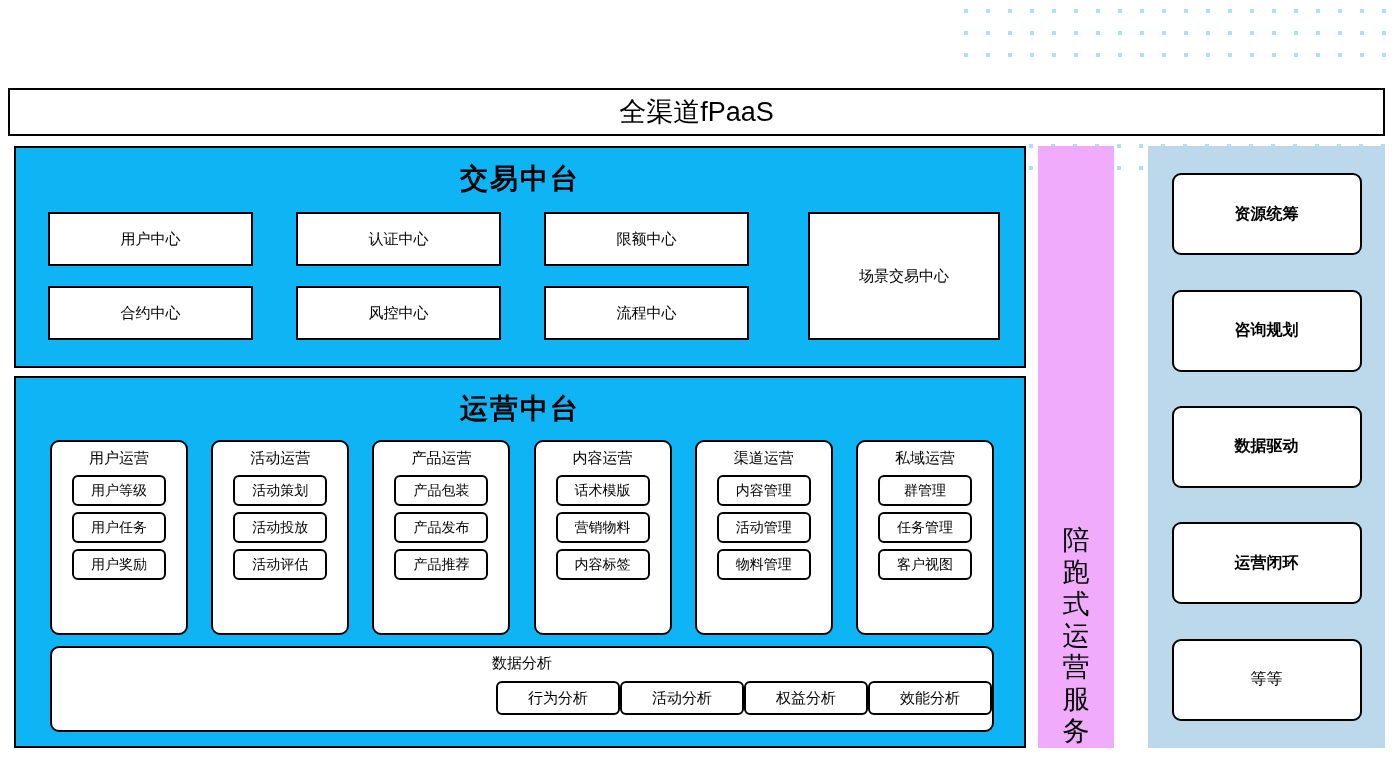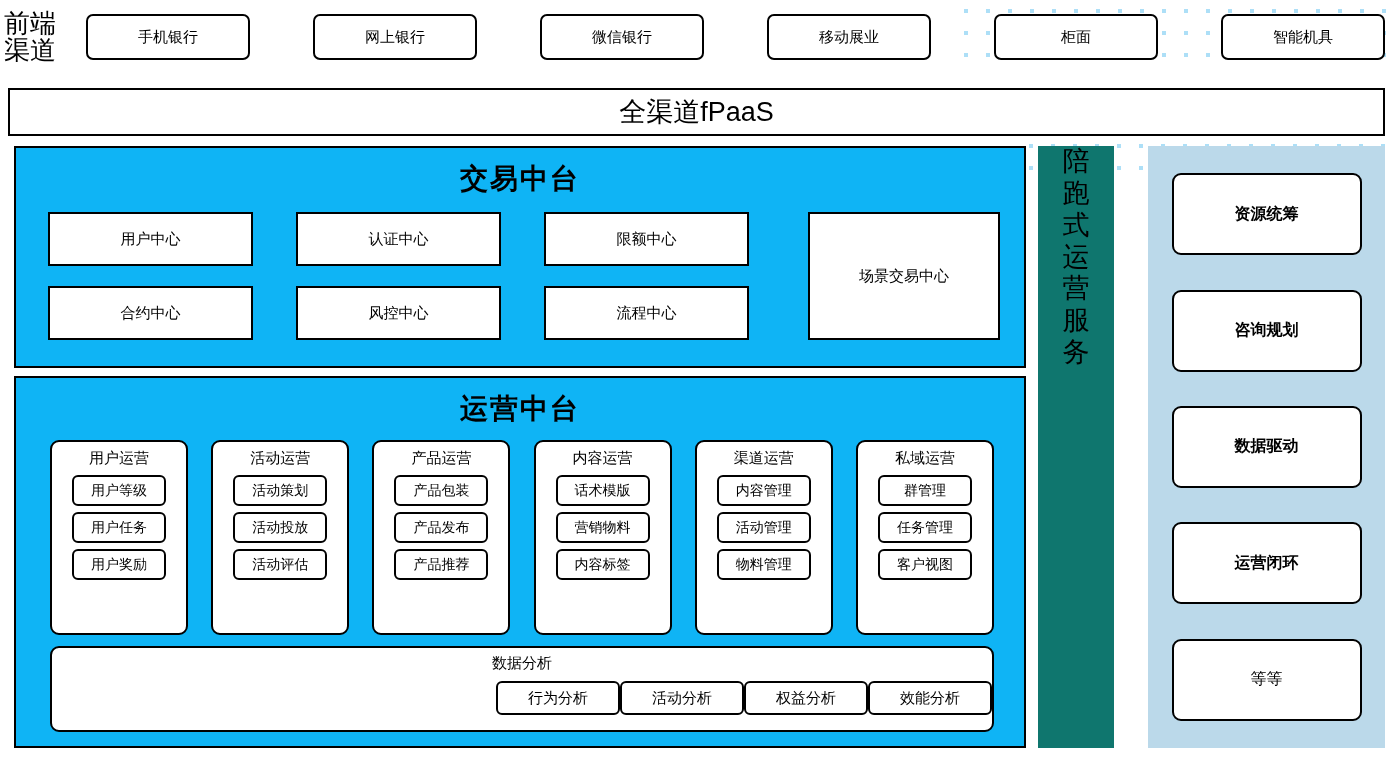--- a/index.html
+++ b/index.html
@@ -215,23 +215,23 @@
     align-items: center;
     justify-content: center;
     font-size: 15px;
   }
 
   
   #col-service {
     position: absolute;
     left: 1030px; top: 0;
     width: 76px; height: 602px;
-    background: #0f766e;
-    display: flex;
-    align-items: flex-start;
+    background: #f0abfc;
+    display: flex;
+    align-items: flex-end;
     justify-content: center;
   }
   #service-text {
     font-size: 27px;
     line-height: 1.18;
     text-align: center;
     writing-mode: horizontal-tb;
     width: 34px;
     word-break: break-all;
   }
@@ -265,34 +265,20 @@
   .right-card.plain { font-weight: normal; }
 </style>
 </head>
 <body>
 
 <div id="canvas">
 
   <div class="dots" id="dots-top"></div>
   <div class="dots" id="dots-mid"></div>
 
-  <div id="channel-row">
-    <div id="channel-label">
-      <div>前端</div>
-      <div>渠道</div>
-    </div>
-    <div id="channel-boxes">
-      <div class="chan-box">手机银行</div>
-      <div class="chan-box">网上银行</div>
-      <div class="chan-box">微信银行</div>
-      <div class="chan-box">移动展业</div>
-      <div class="chan-box">柜面</div>
-      <div class="chan-box">智能机具</div>
-    </div>
-  </div>
 
   <div id="fpaas">全渠道fPaaS</div>
 
   <div id="main">
 
     <div id="col-center">
 
       <div class="platform" id="trade-platform">
         <div class="platform-title">交易中台</div>
         <div id="trade-inner">

